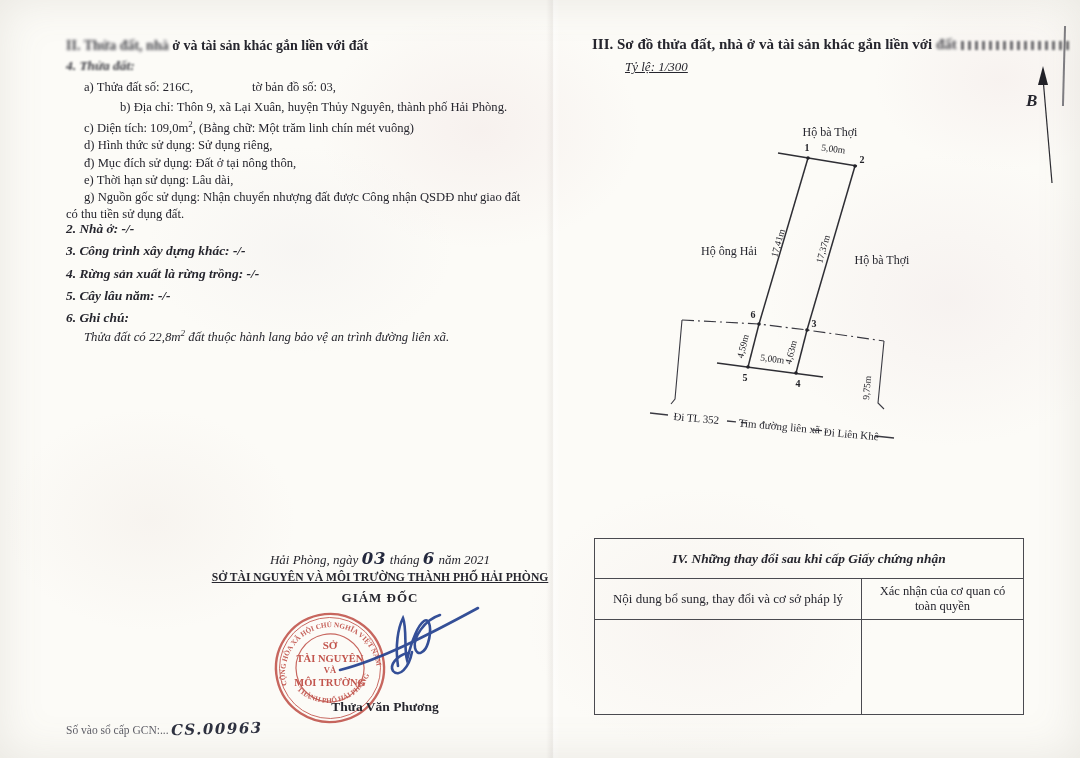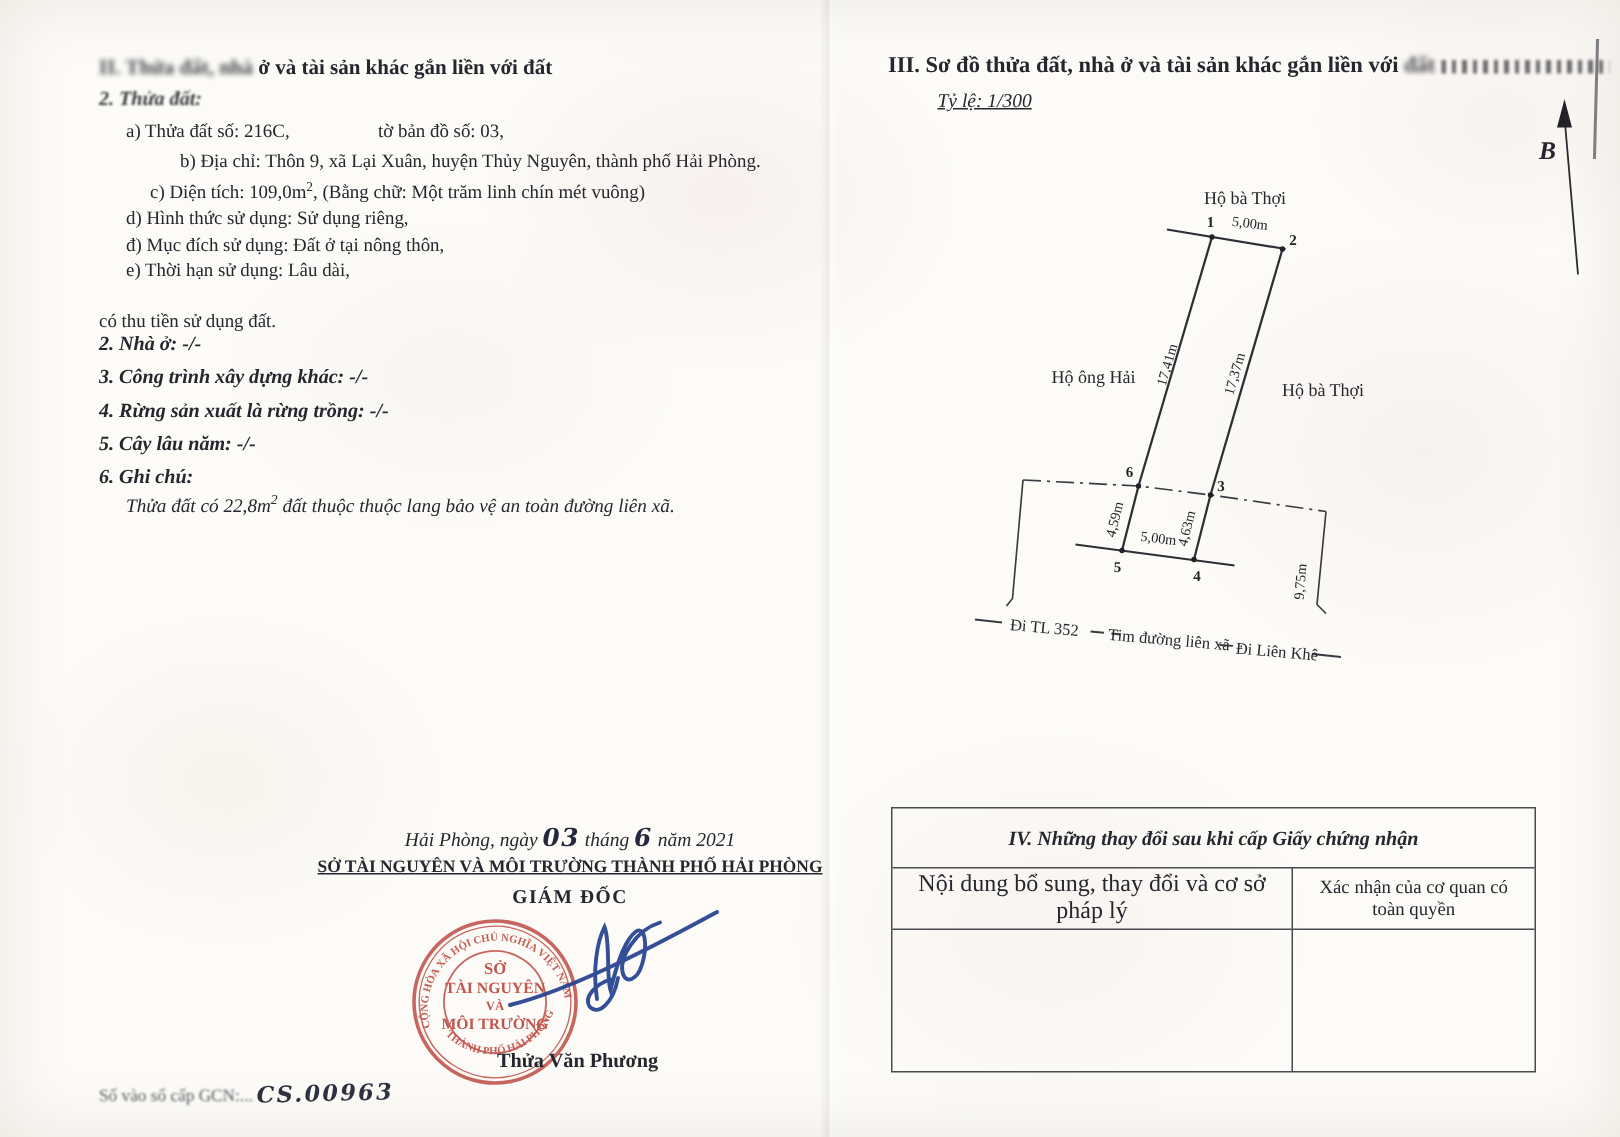--- a/index.html
+++ b/index.html
@@ -41,60 +41,61 @@
   .r-head{position:absolute;left:592px;top:36px;font-size:15px;font-weight:bold;white-space:nowrap;}
   .r-scale{position:absolute;left:600px;top:59px;font-size:13px;font-style:italic;text-decoration:underline;white-space:nowrap;margin-left:25px;}
   .diagram{position:absolute;left:560px;top:55px;width:520px;height:420px;}
   .stampsig{position:absolute;left:248px;top:598px;width:240px;height:140px;}
   .t4{position:absolute;left:594px;top:538px;width:428px;height:175px;
     display:grid;grid-template-rows:39px 41px 1fr;grid-template-columns:267px 1fr;
     border:1.5px solid #4a4a50;}
   .t4-title{grid-column:1/3;display:flex;align-items:center;justify-content:center;
     font-size:13.4px;font-weight:bold;font-style:italic;}
   .t4-c1{border-top:1.4px solid #4a4a50;border-right:1.4px solid #4a4a50;
-    display:flex;align-items:center;justify-content:center;font-size:16px;padding:0 6px;text-align:center;}
+    display:flex;align-items:center;justify-content:center;font-size:13px;padding:0 6px;text-align:center;}
   .t4-c2{border-top:1.4px solid #4a4a50;display:flex;align-items:center;justify-content:center;
     font-size:12.5px;padding:0 10px;text-align:center;}
   .t4-b1{border-top:1.4px solid #4a4a50;border-right:1.4px solid #4a4a50;}
   .t4-b2{border-top:1.4px solid #4a4a50;}
   svg text{font-family:"Liberation Serif",serif;}
 </style>
 </head>
 <body>
 
 <div class="sheet">
 
   <div class="crease"></div>
   <div class="edge-line"></div>
 
   <div class="h1" style="left:66px;top:38px;">
     <span class="smudge">II. Thửa đất, nhà</span>
     <span>ở và tài sản khác gắn liền với đất</span>
   </div>
 
-  <div class="bold-item smudge-lite" style="left:66px;top:58px;">2. Thửa đất:</div>
+  <div class="bold-item smudge-lite" style="left:66px;top:58px;">4. Thửa đất:</div>
 
   <div class="ln" style="left:84px;top:80px;">a) Thửa đất số: 216C,</div>
   <div class="ln" style="left:252px;top:80px;">tờ bản đồ số: 03,</div>
   <div class="ln" style="left:84px;top:100px;padding-left:36px;">b) Địa chỉ: Thôn 9, xã Lại Xuân, huyện Thủy Nguyên, thành phố Hải Phòng.</div>
-  <div class="ln" style="left:100px;top:119px;">
+  <div class="ln" style="left:84px;top:119px;">
     <span>c) Diện tích: 109,0m</span><sup>2</sup><span>, (Bằng chữ: Một trăm linh chín mét vuông)</span>
   </div>
   <div class="ln" style="left:84px;top:138px;">d) Hình thức sử dụng: Sử dụng riêng,</div>
   <div class="ln" style="left:84px;top:156px;">đ) Mục đích sử dụng: Đất ở tại nông thôn,</div>
   <div class="ln" style="left:84px;top:173px;">e) Thời hạn sử dụng: Lâu dài,</div>
+  <div class="ln" style="left:84px;top:190px;">g) Nguồn gốc sử dụng: Nhận chuyển nhượng đất được Công nhận QSDĐ như giao đất</div>
   <div class="ln" style="left:66px;top:207px;">có thu tiền sử dụng đất.</div>
 
   <div class="bold-item" style="left:66px;top:221px;">2. Nhà ở: -/-</div>
   <div class="bold-item" style="left:66px;top:243px;">3. Công trình xây dựng khác: -/-</div>
   <div class="bold-item" style="left:66px;top:266px;">4. Rừng sản xuất là rừng trồng: -/-</div>
   <div class="bold-item" style="left:66px;top:288px;">5. Cây lâu năm: -/-</div>
   <div class="bold-item" style="left:66px;top:310px;">6. Ghi chú:</div>
   <div class="note" style="left:84px;top:328px;">
-    <span>Thửa đất có 22,8m</span><sup>2</sup><span> đất thuộc thuộc lang bảo vệ an toàn đường liên xã.</span>
+    <span>Thửa đất có 22,8m</span><sup>2</sup><span> đất thuộc hành lang bảo vệ an trình đường liên xã.</span>
   </div>
 
   <div class="dateline center">
     <span>Hải Phòng, ngày</span>
     <span class="hand">03</span>
     <span>tháng</span>
     <span class="hand">6</span>
     <span>năm 2021</span>
   </div>
   <div class="issuer center">SỞ TÀI NGUYÊN VÀ MÔI TRƯỜNG THÀNH PHỐ HẢI PHÒNG</div>

